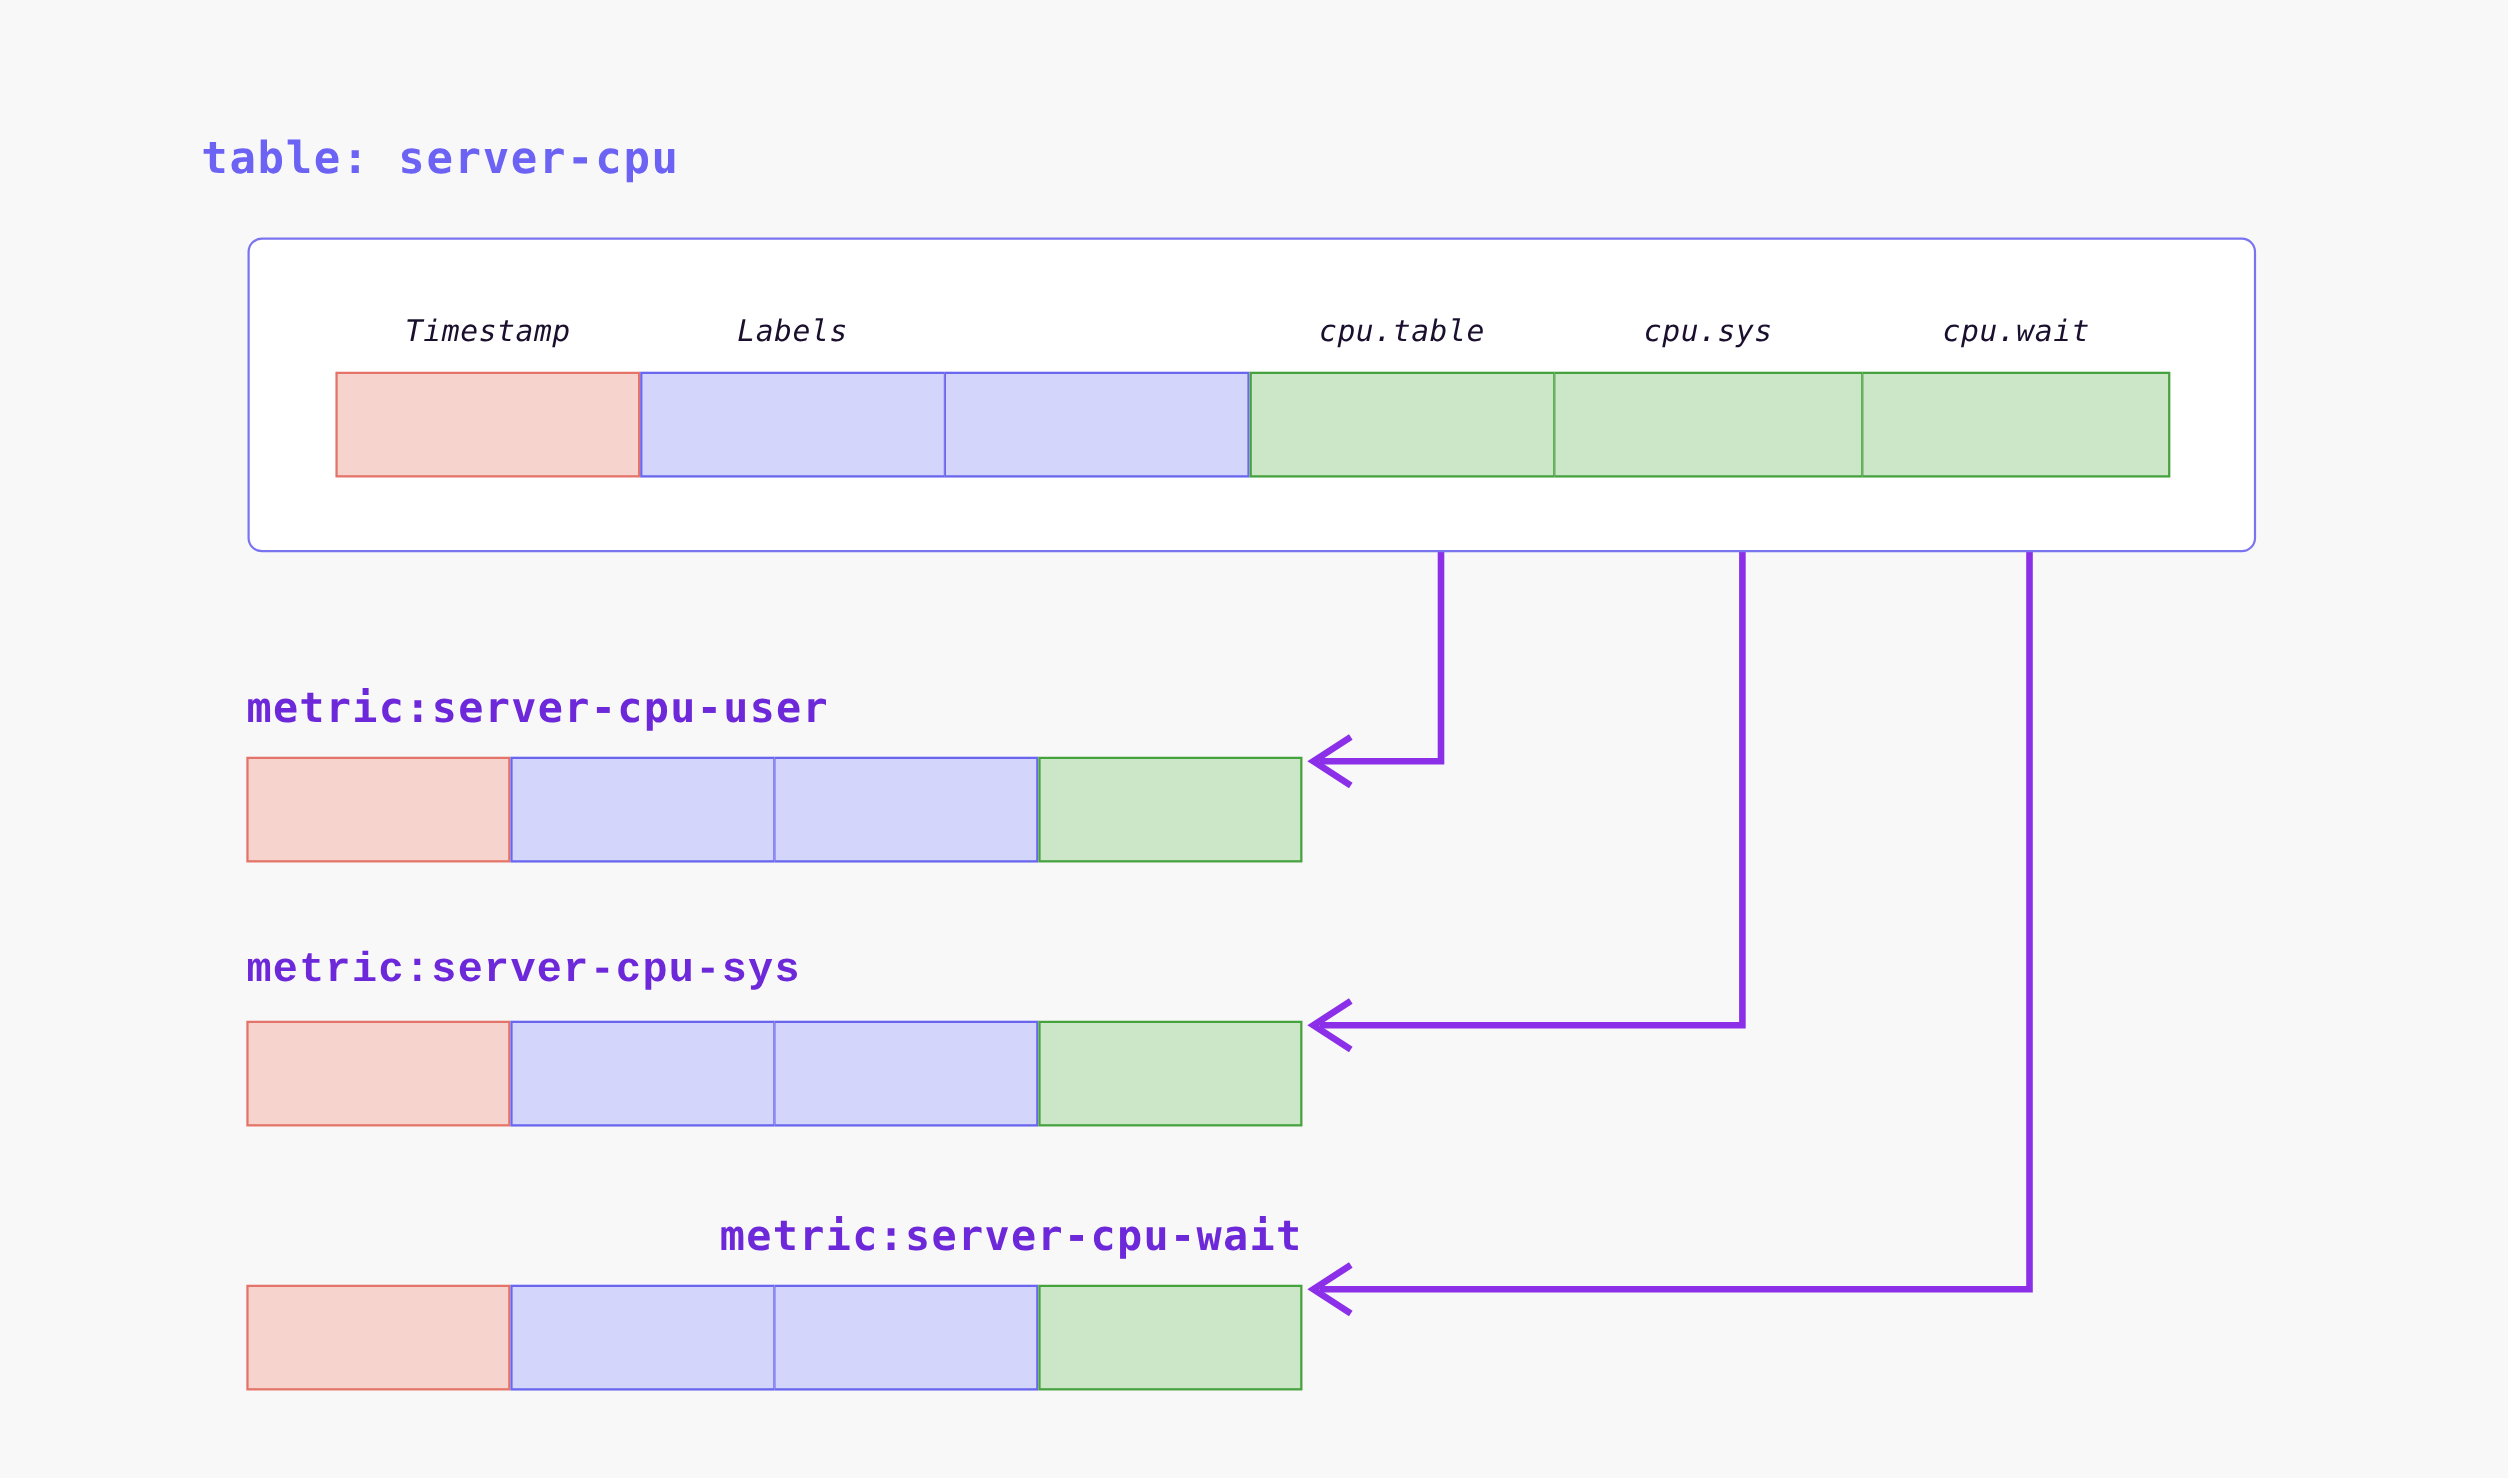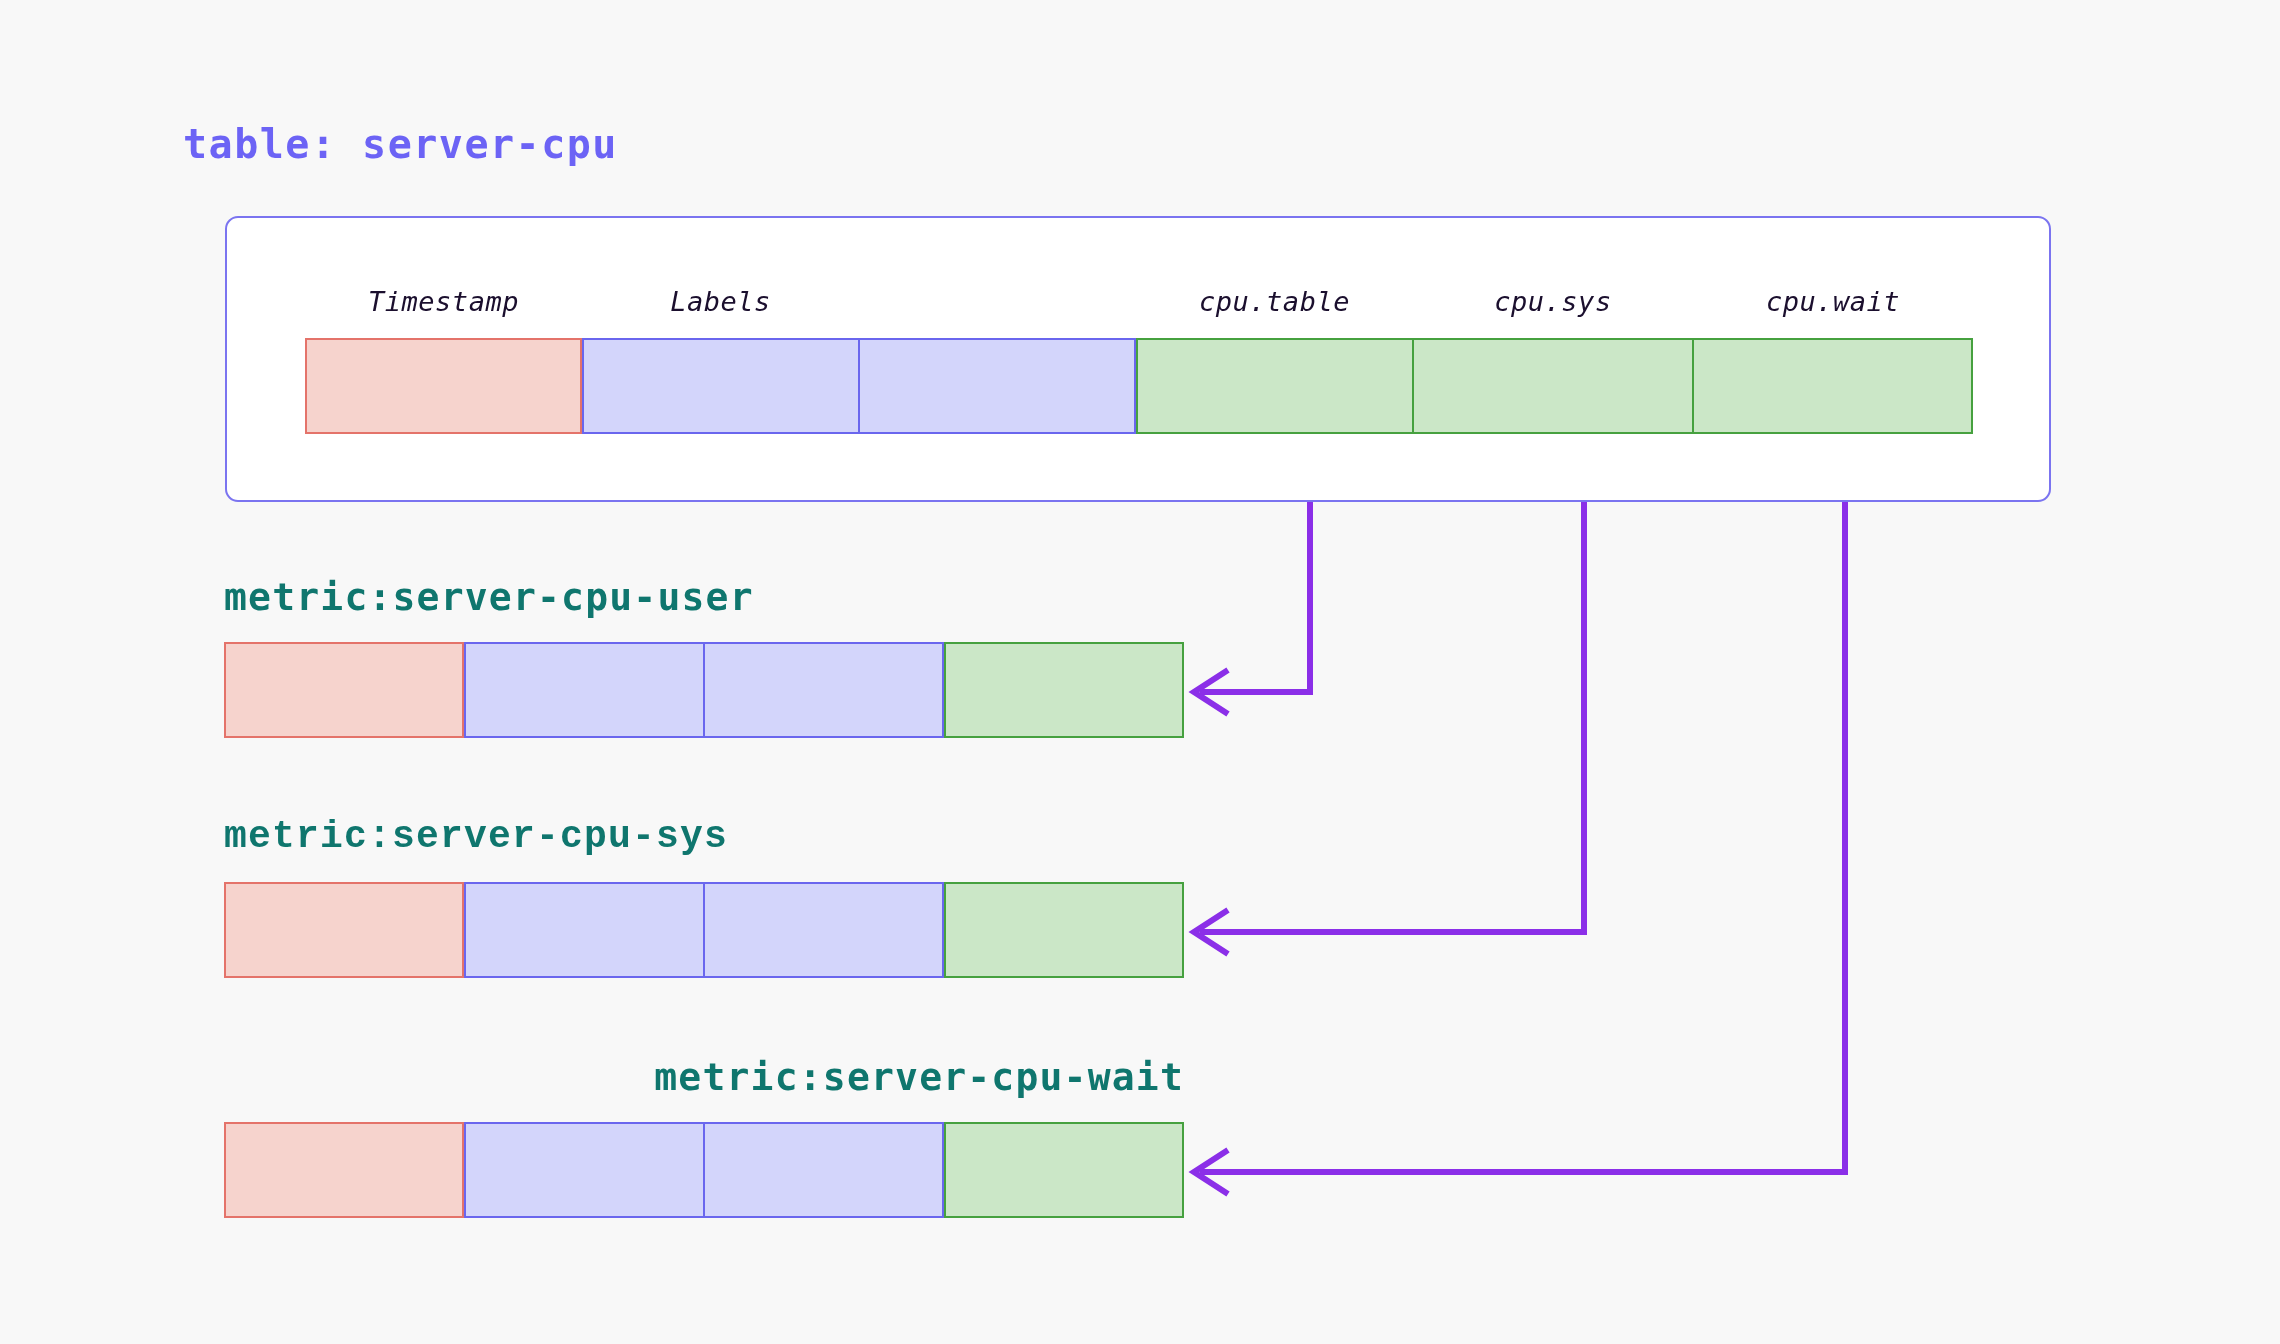--- a/index.html
+++ b/index.html
@@ -119,25 +119,26 @@
 
   
   .metric-group {
     position: absolute;
     left: 224px;
     z-index: 3;
   }
   .metric-title {
     font-size: 38px;
     font-weight: bold;
-    color: #0f766e;
+    color: #6d28d9;
     letter-spacing: 1.2px;
     white-space: nowrap;
     line-height: 1;
     margin-bottom: 26px;
+    margin-top: 46px;
   }
   .metric-row {
     display: flex;
     height: 96px;
     width: 960px;
   }
 </style>
 </head>
 <body>
 

